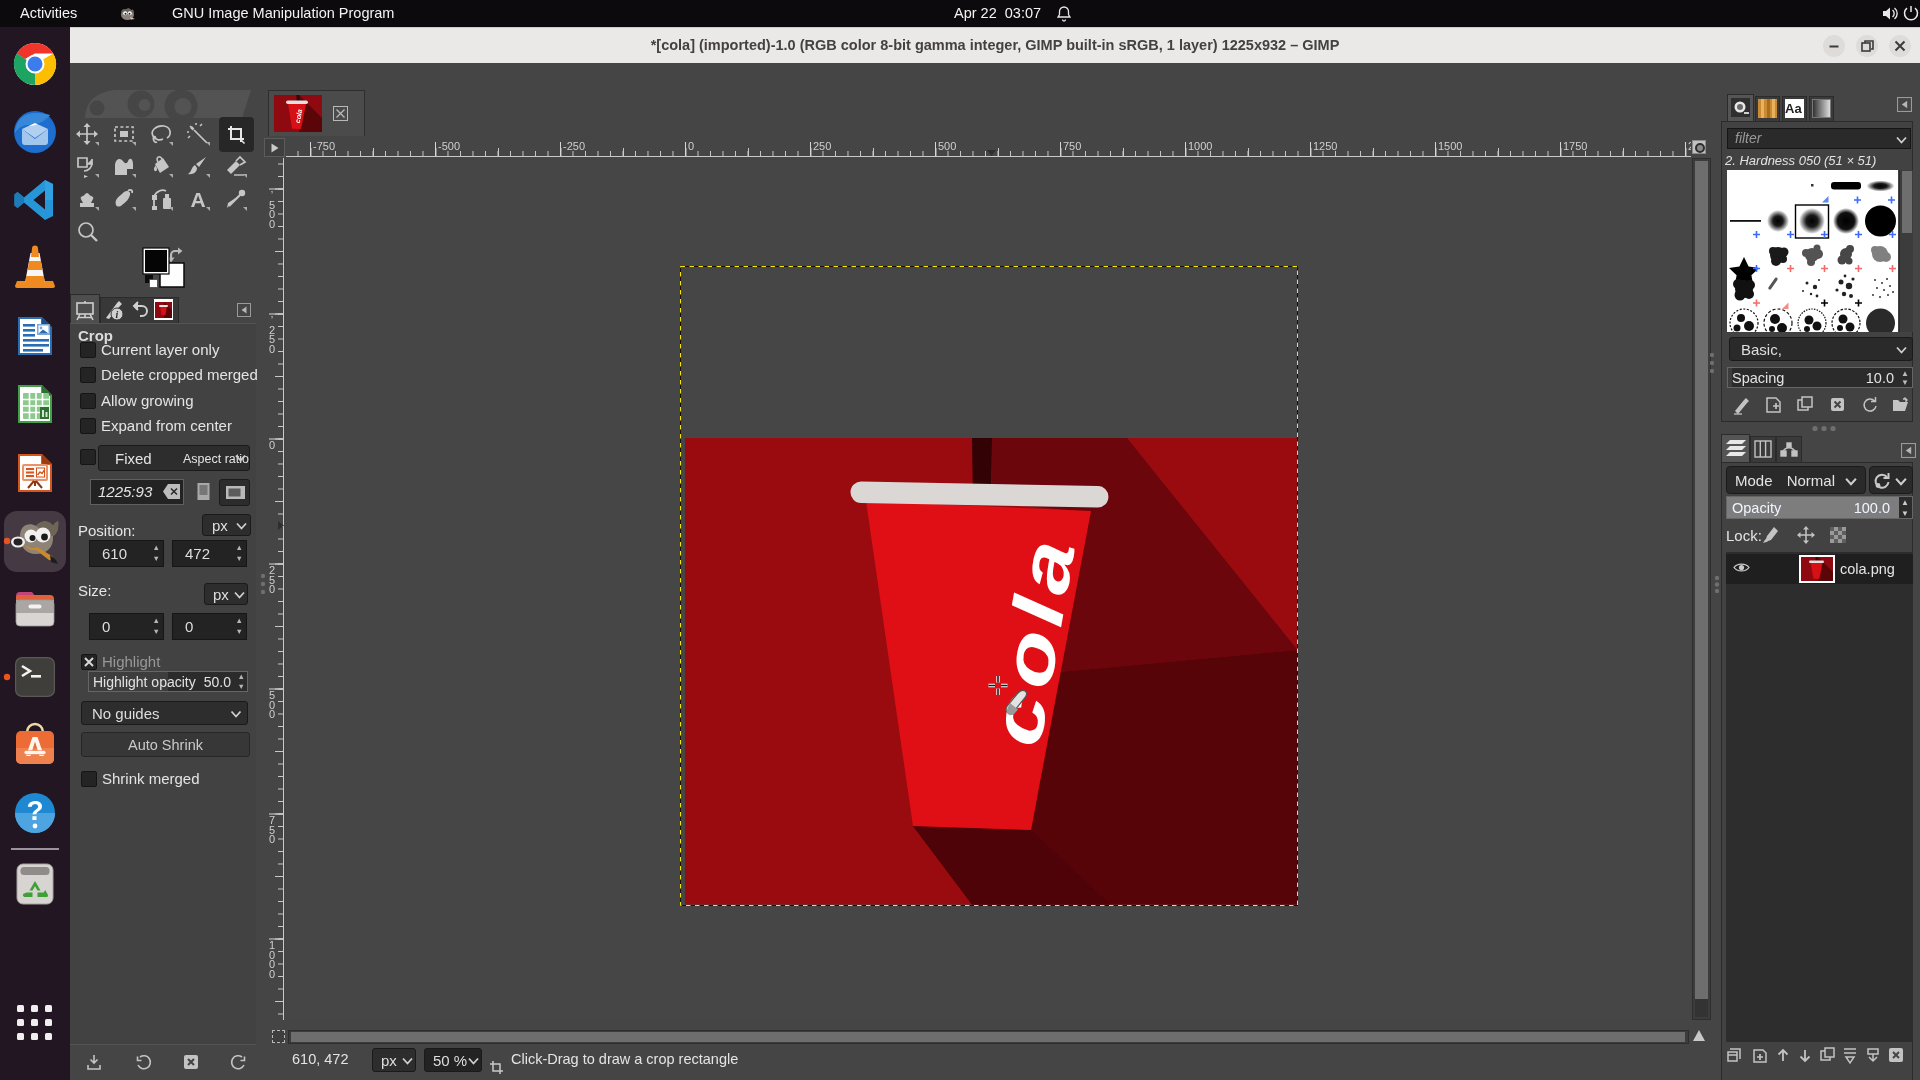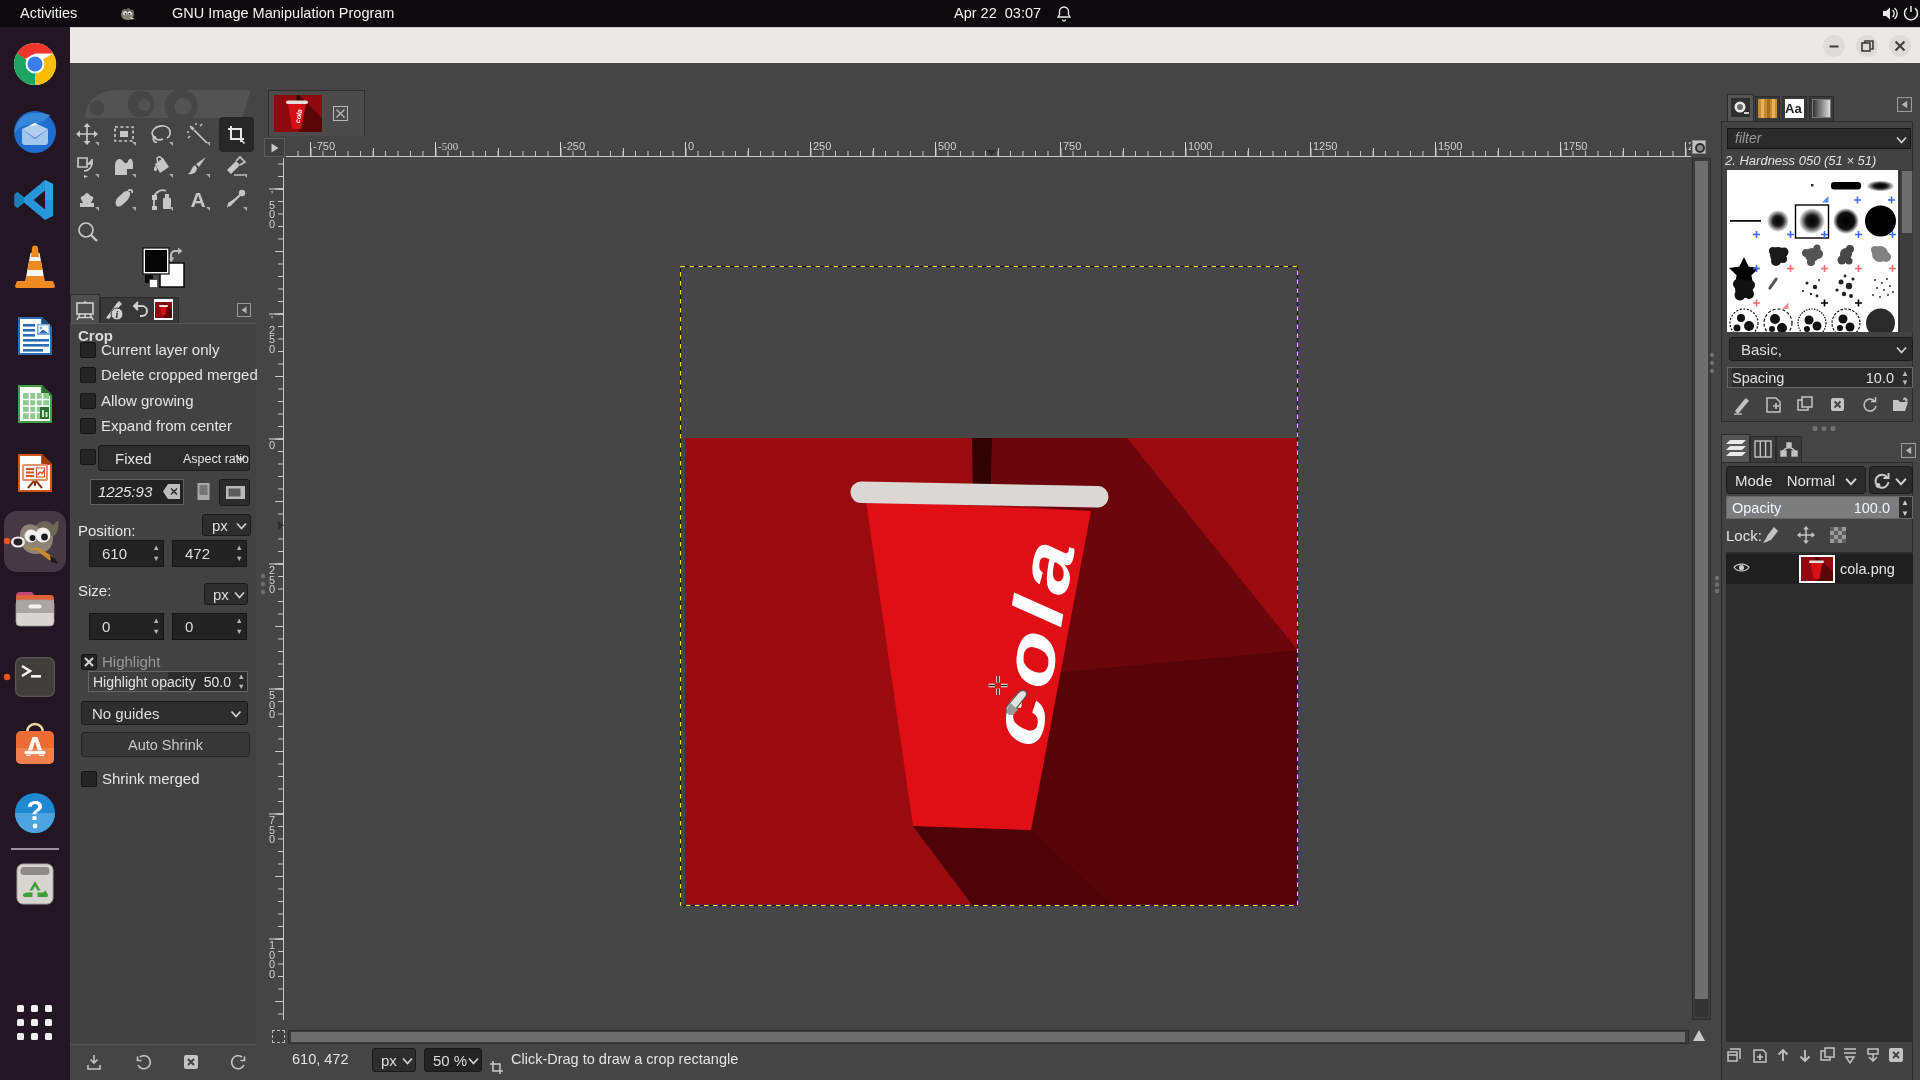--- a/index.html
+++ b/index.html
@@ -221,20 +221,21 @@
           <rect x="16" y="16" width="7" height="7" rx="1.5"></rect>
           <rect x="30" y="16" width="7" height="7" rx="1.5"></rect>
     <rect x="2" y="30" width="7" height="7" rx="1.5"></rect>
           <rect x="16" y="30" width="7" height="7" rx="1.5"></rect>
           <rect x="30" y="30" width="7" height="7" rx="1.5"></rect>
         </g>
   </svg>
 </div>
 
 <div class="abs" id="titlebar">
+  <div class="t">*[cola] (imported)-1.0 (RGB color 8-bit gamma integer, GIMP built-in sRGB, 1 layer) 1225x932 – GIMP</div>
   <div class="winbtn" style="left:1753px;">
         <svg width="22" height="22" viewBox="0 0 22 22">
           <path d="M6.5 11.5 h9" stroke="#3b3b3b" stroke-width="2"></path>
         </svg>
       </div>
   <div class="winbtn" style="left:1786px;">
         <svg width="22" height="22" viewBox="0 0 22 22">
           <rect x="6" y="8" width="8" height="8" fill="none" stroke="#3b3b3b" stroke-width="1.6"></rect>
           <path d="M9 8 V6 h8 v8 h-2" fill="none" stroke="#3b3b3b" stroke-width="1.6"></path>
         </svg>
@@ -522,21 +523,21 @@
 
   <div class="abs" style="left:24px;top:47px;width:1405px;height:20px;overflow:hidden;
     background-image:
       linear-gradient(90deg,#d6d6d6 0 1px,transparent 1px),
       linear-gradient(90deg,#c9c9c9 0 1px,transparent 1px),
       linear-gradient(90deg,#c9c9c9 0 1px,transparent 1px);
     background-size:125px 14px,62.5px 8px,12.5px 5px;
     background-position:24px bottom,24.5px bottom,11.5px bottom;
     background-repeat:repeat-x,repeat-x,repeat-x;border-bottom:1px solid #c9c9c9;">
     <div class="rl" style="left:27px;">-750</div>
-        <div class="rl" style="left:152px;font-family:Liberation Serif, serif;">-500</div>
+        <div class="rl" style="left:152px;">-500</div>
     <div class="rl" style="left:277px;">-250</div>
         <div class="rl" style="left:402px;">0</div>
     <div class="rl" style="left:527px;">250</div>
         <div class="rl" style="left:652px;">500</div>
     <div class="rl" style="left:777px;">750</div>
         <div class="rl" style="left:902px;">1000</div>
     <div class="rl" style="left:1027px;">1250</div>
         <div class="rl" style="left:1152px;">1500</div>
     <div class="rl" style="left:1277px;">1750</div>
     <div class="rl" style="left:1402px;">2000</div>

